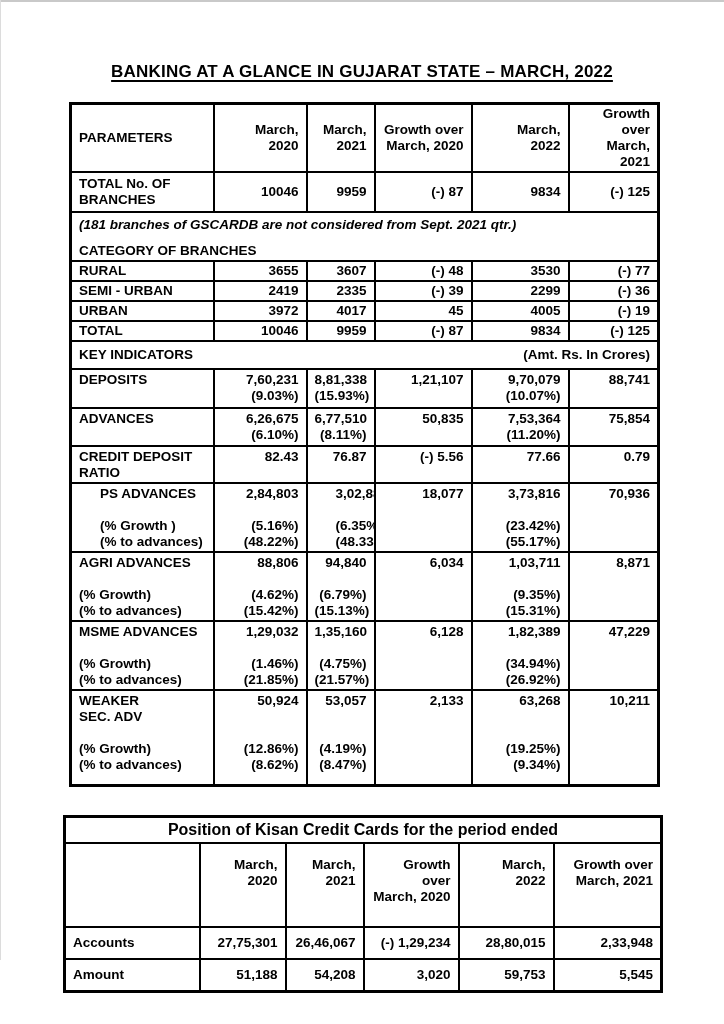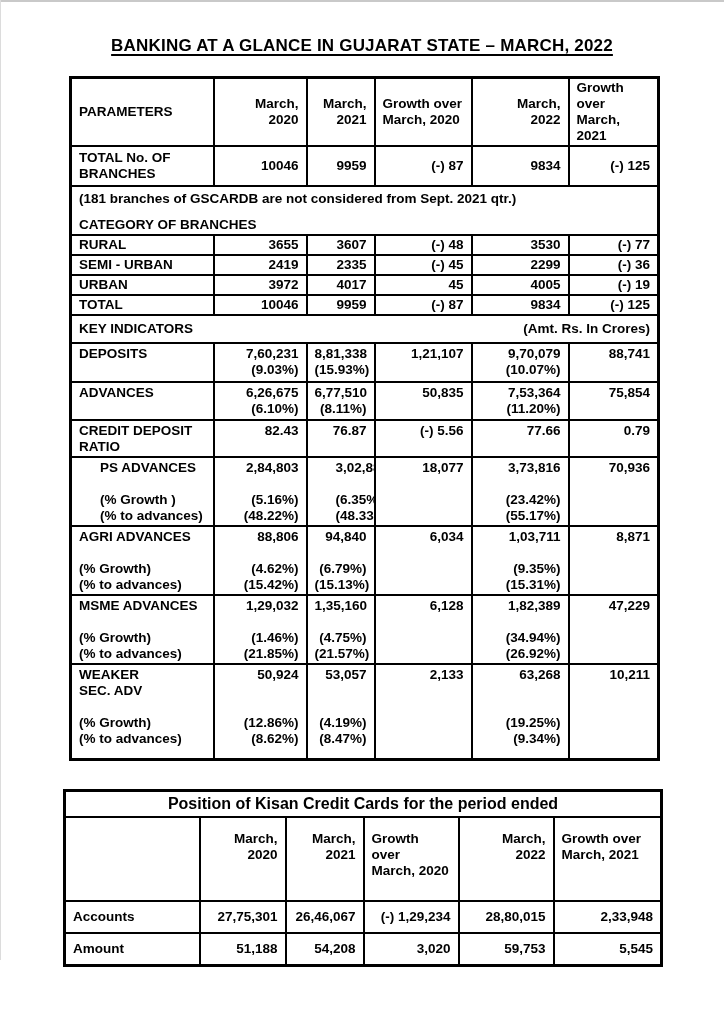--- a/index.html
+++ b/index.html
@@ -10,21 +10,21 @@
     font-family: "Liberation Sans", sans-serif;
     font-weight: bold;
     color: #000;
     overflow: hidden;
   }
   .scan-top { position: absolute; top: 0; left: 0; width: 724px; height: 2px; background: #c9c9c9; }
   .scan-left { position: absolute; top: 0; left: 0; width: 1px; height: 960px; background: #dcdcdc; }
 
   .title {
     margin: 0;
-    padding-top: 36px;
+    padding-top: 62px;
     text-align: center;
     font-size: 17px;
     letter-spacing: 0.2px;
     text-decoration: underline;
     text-decoration-thickness: 2px;
     text-underline-offset: 3px;
   }
 
   table {
     border-collapse: collapse;
@@ -33,29 +33,29 @@
     line-height: 16px;
     border: 3px solid #000;
   }
   td {
     border: 2px solid #000;
     padding: 1px 7px;
     overflow: hidden;
   }
   .pre { white-space: pre-line; }
   .num { text-align: right; }
-  .ctr { text-align: left; }
+  .ctr { text-align: right; }
   .lbl { text-align: left; }
 
   
   table.main { margin: 20px 0 0 69px; width: 588px; }
   tr.r-head td      { height: 40px; vertical-align: middle; }
   tr.r-branches td  { height: 36px; vertical-align: middle; }
   tr.r-notecat td   { height: 42px; vertical-align: top; padding-top: 4px; }
-  tr.r-notecat .note { margin-bottom: 10px; }
+  tr.r-notecat .note { font-style: italic; margin-bottom: 10px; }
   tr.r-cat td       { height: 15px; vertical-align: middle; }
   tr.r-keyind td    { height: 24px; vertical-align: middle; margin-top: 38px; }
   .spread { display: flex; justify-content: space-between; align-items: center; }
   tr.ind td         { vertical-align: top; padding-top: 2px; }
   tr.r-dep td  { height: 34px; }
   tr.r-adv td  { height: 33px; }
   tr.r-cdr td  { height: 30px; }
   tr.r-ps td   { height: 60px; padding-left: 28px; }
   tr.r-agri td { height: 64px; }
   tr.r-msme td { height: 62px; }
@@ -118,21 +118,21 @@
     <td class="num">3655</td>
     <td class="num">3607</td>
     <td class="num">(-) 48</td>
     <td class="num">3530</td>
     <td class="num">(-) 77</td>
   </tr>
   <tr class="r-cat">
     <td class="lbl">SEMI - URBAN</td>
     <td class="num">2419</td>
     <td class="num">2335</td>
-    <td class="num">(-) 45</td>
+    <td class="num">(-) 39</td>
     <td class="num">2299</td>
     <td class="num">(-) 36</td>
   </tr>
   <tr class="r-cat">
     <td class="lbl">URBAN</td>
     <td class="num">3972</td>
     <td class="num">4017</td>
     <td class="num">45</td>
     <td class="num">4005</td>
     <td class="num">(-) 19</td>

